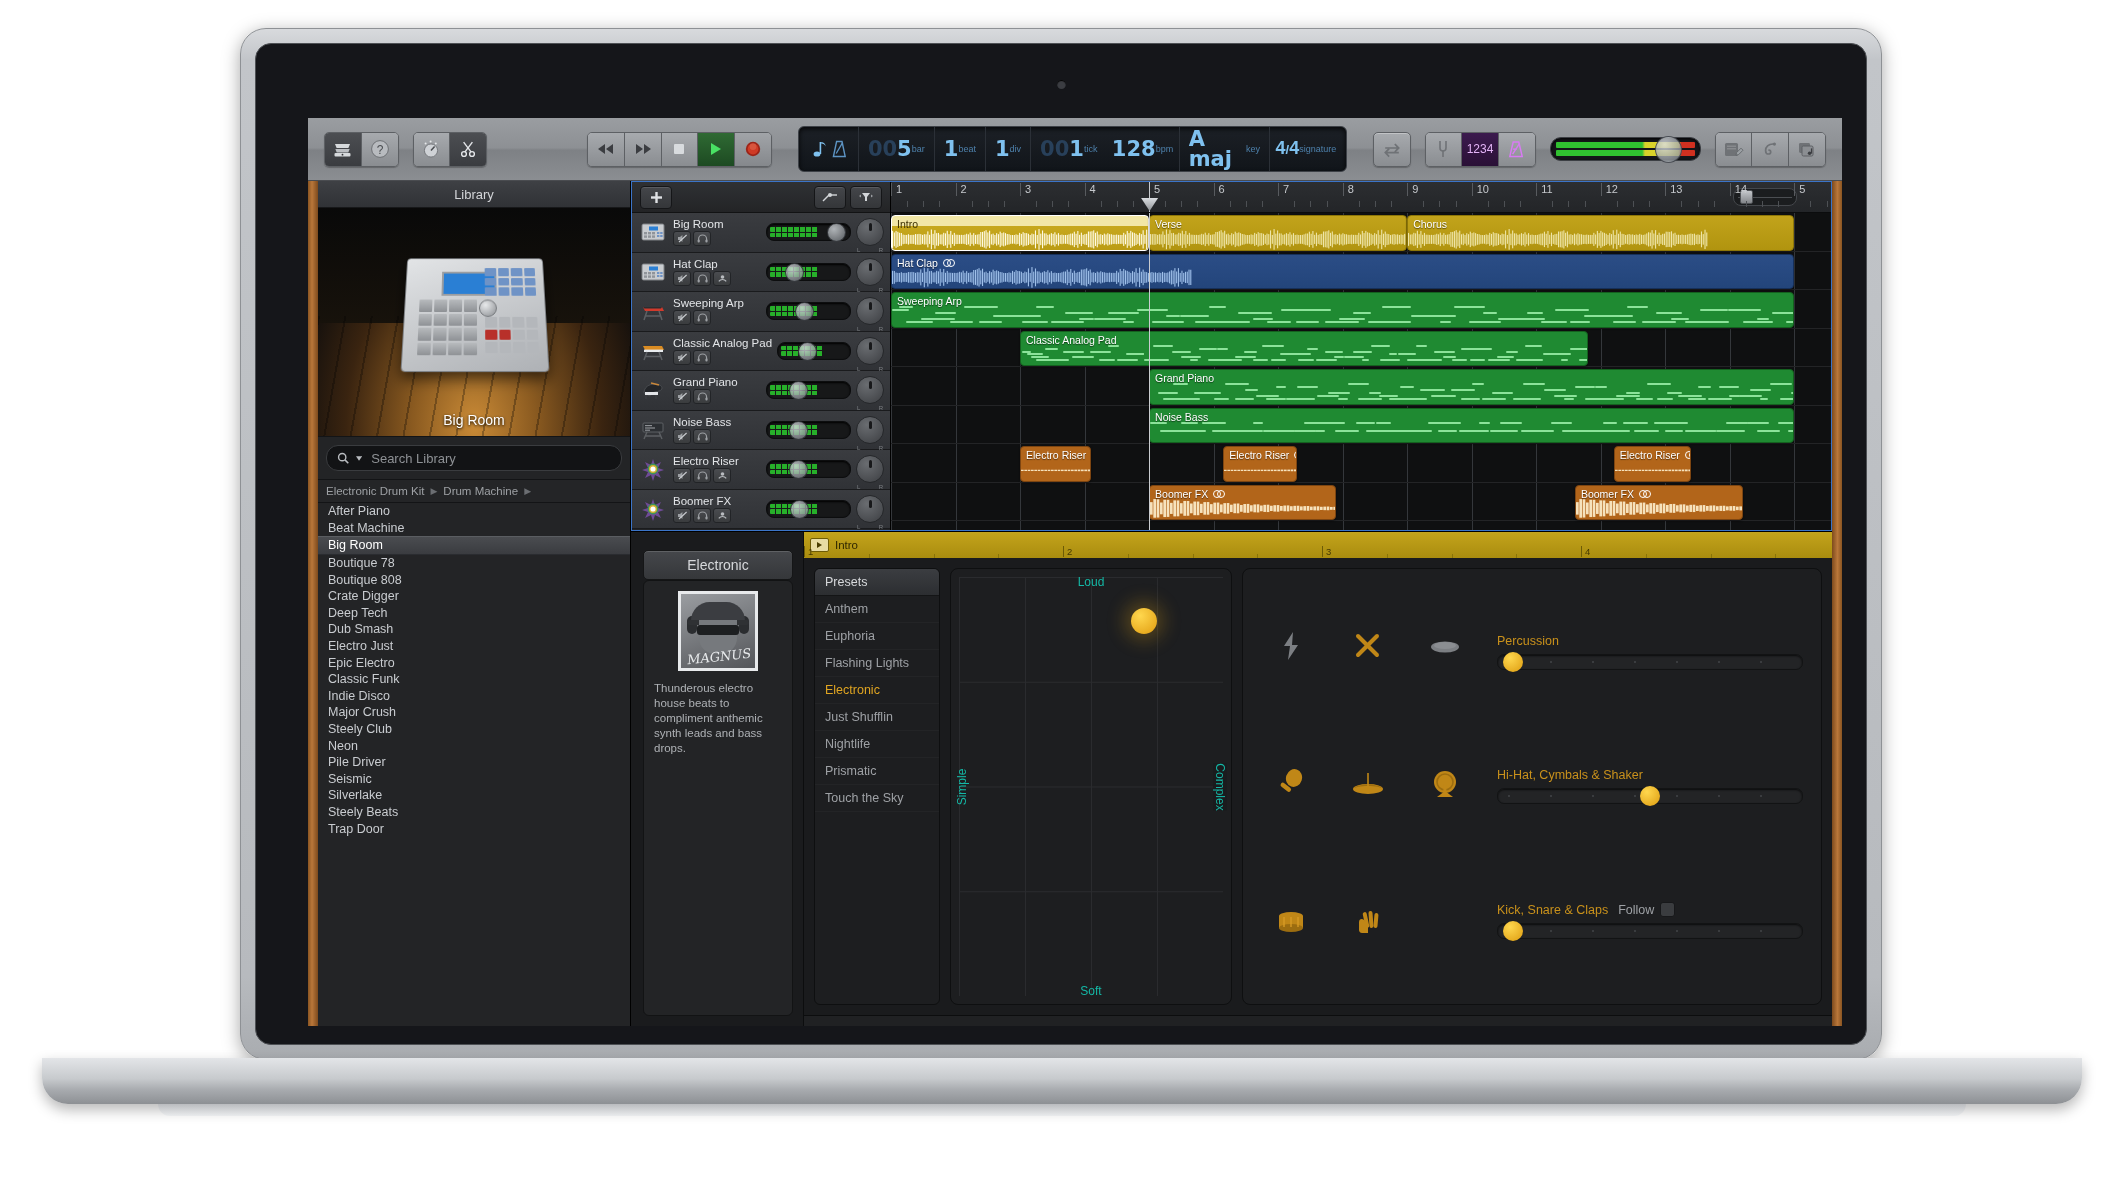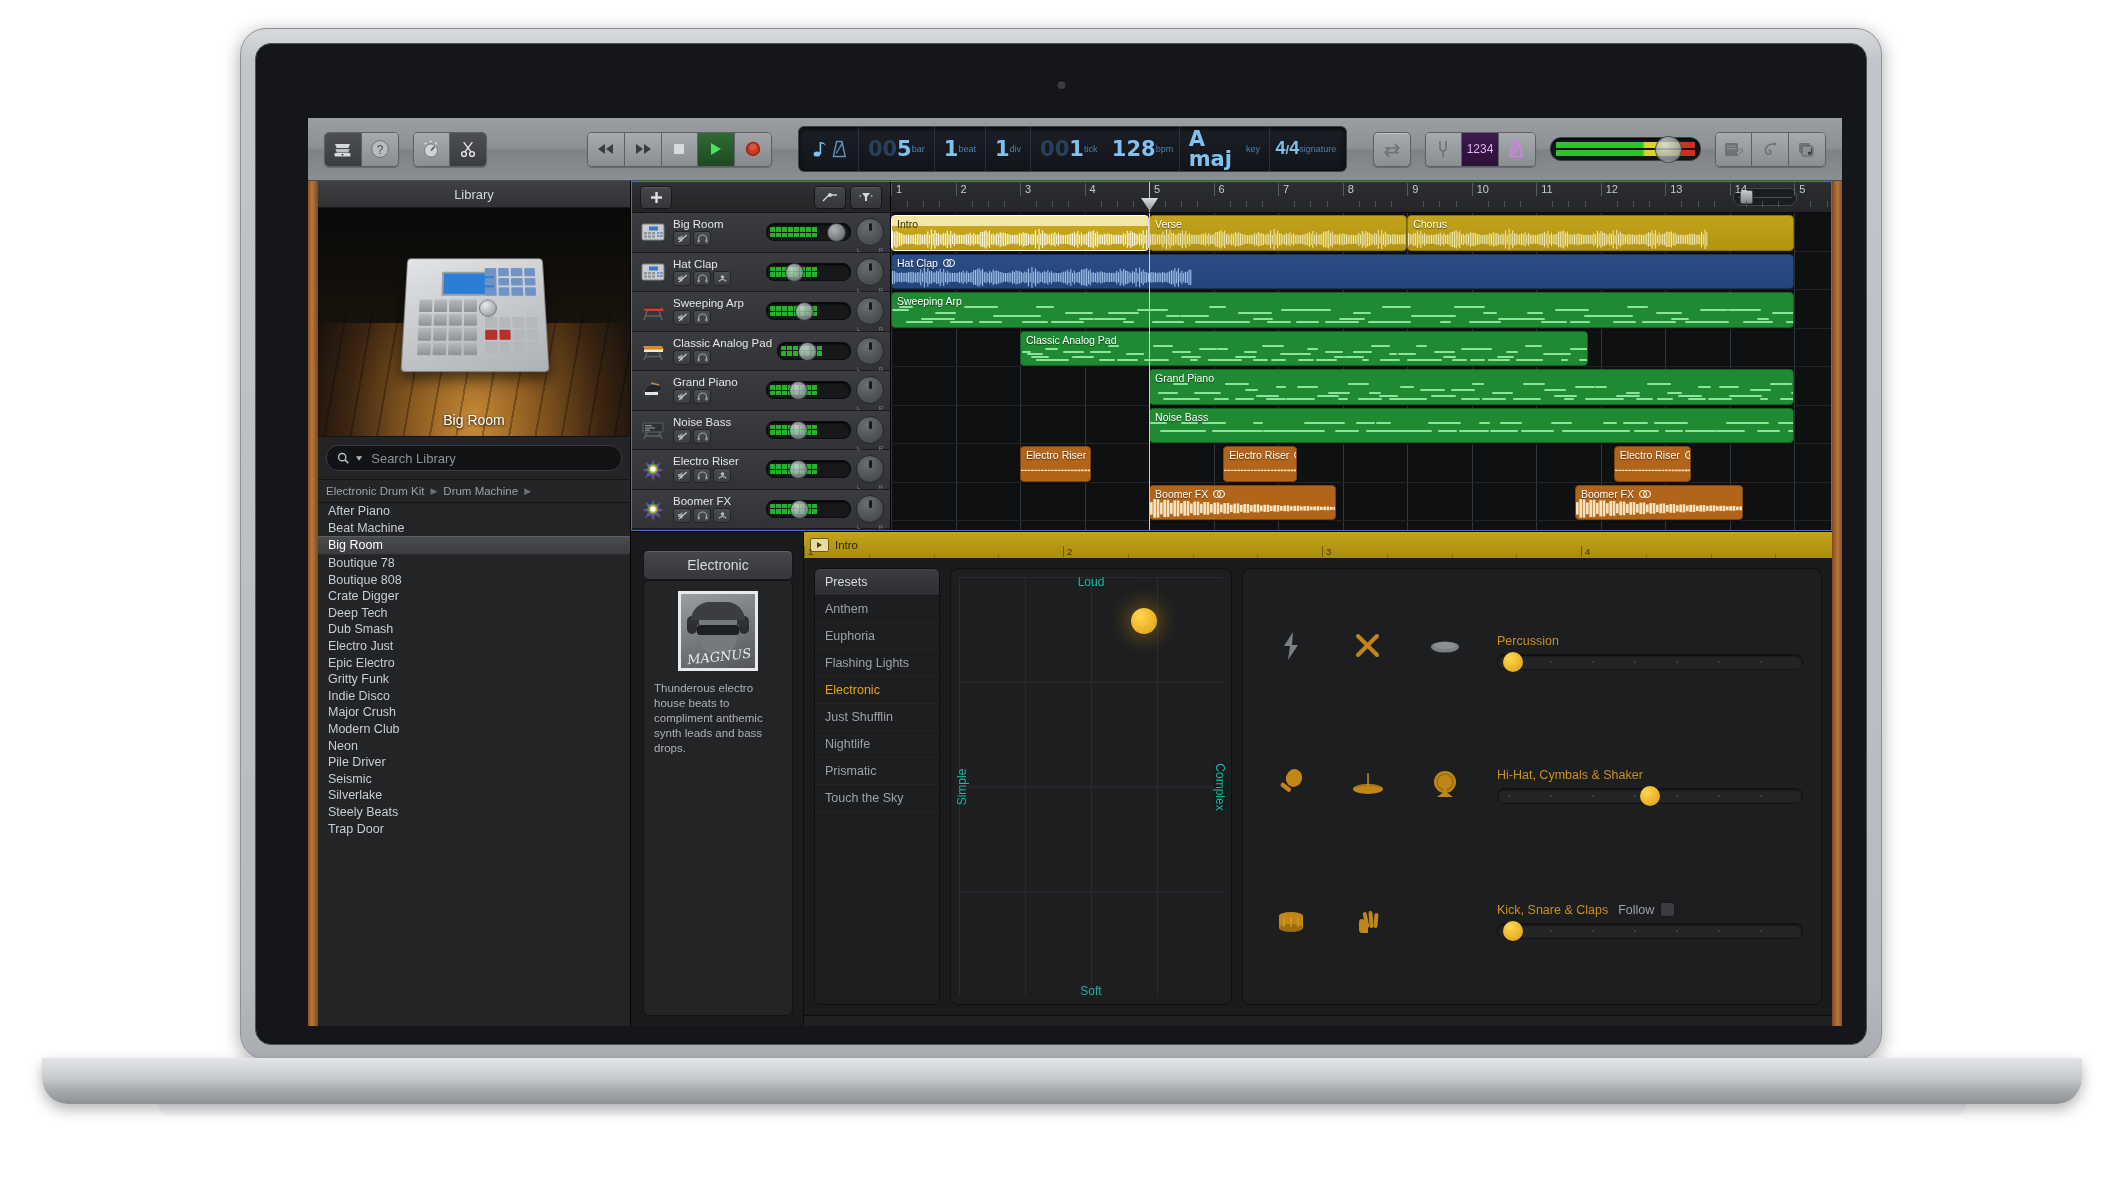--- a/index.html
+++ b/index.html
@@ -521,24 +521,24 @@
                   <div class="lib-item">After Piano</div>
                   <div class="lib-item">Beat Machine</div>
                   <div class="lib-item sel">Big Room</div>
                   <div class="lib-item">Boutique 78</div>
                   <div class="lib-item">Boutique 808</div>
                   <div class="lib-item">Crate Digger</div>
                   <div class="lib-item">Deep Tech</div>
                   <div class="lib-item">Dub Smash</div>
                   <div class="lib-item">Electro Just</div>
                   <div class="lib-item">Epic Electro</div>
-                  <div class="lib-item">Gritty Funk</div>
+                  <div class="lib-item">Classic Funk</div>
                   <div class="lib-item">Indie Disco</div>
                   <div class="lib-item">Major Crush</div>
-                  <div class="lib-item">Modern Club</div>
+                  <div class="lib-item">Steely Club</div>
                   <div class="lib-item">Neon</div>
                   <div class="lib-item">Pile Driver</div>
                   <div class="lib-item">Seismic</div>
                   <div class="lib-item">Silverlake</div>
                   <div class="lib-item">Steely Beats</div>
                   <div class="lib-item">Trap Door</div>
                 </div>
             </div>
 
             <div class="right">

